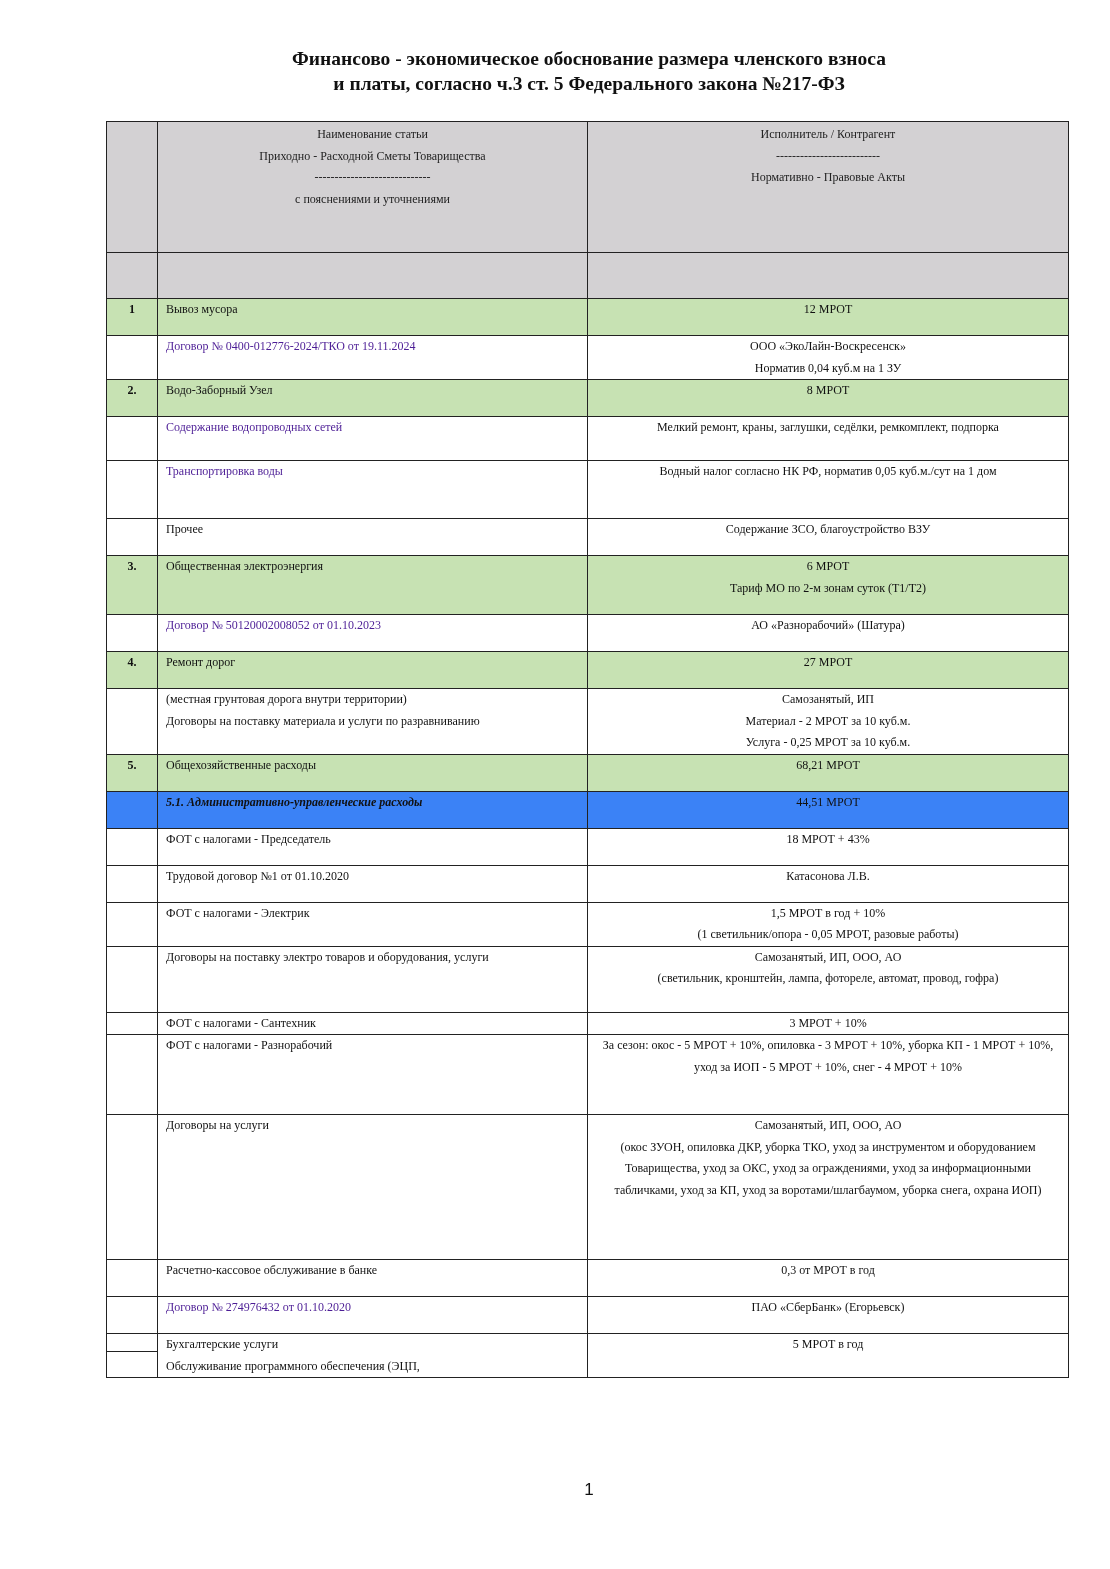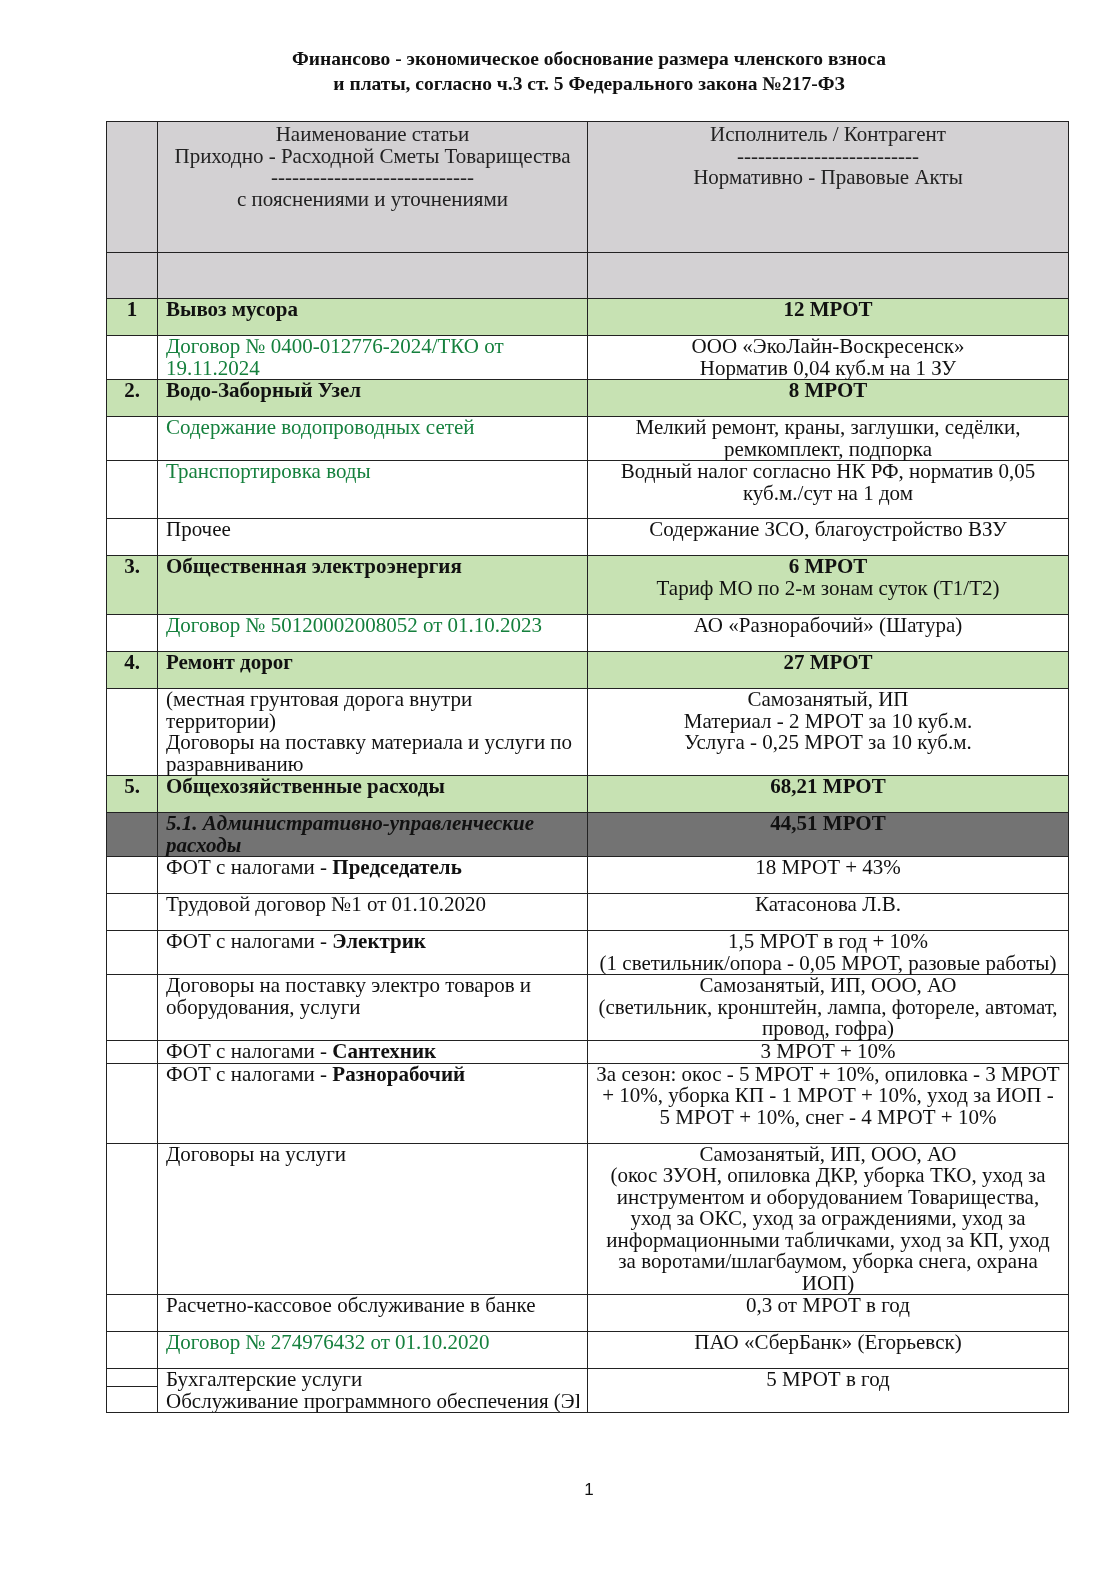--- a/index.html
+++ b/index.html
@@ -7,37 +7,37 @@
       width: 1110px; height: 1569px; position: relative; overflow: hidden;
       font-family: "Liberation Serif", "DejaVu Serif", serif; color: #111;
     }
     .title {
       position: absolute; left: 0; top: 46px; width: 1178px;
       text-align: center; font-weight: bold; font-size: 19.5px; line-height: 25px;
     }
     table.doc {
       position: absolute; left: 106px; top: 121px; width: 962px;
       border-collapse: collapse; table-layout: fixed;
-      font-size: 21px; line-height: 21.5px;
+      font-size: 12px; line-height: 21.5px;
     }
     table.doc td {
       border: 1px solid #222; vertical-align: top; padding: 0 8px;
     }
     col.c1 { width: 51px; }
     col.c2 { width: 430px; }
     col.c3 { width: 481px; }
     .num { text-align: center; font-weight: bold; }
     .hdr td { background: #d3d1d3; color: #222; }
     .hdr td.center { text-align: center; padding-top: 2px; }
     .green td { background: #c7e2b3; }
-    .lgreen td { background: #737373; }
-    .b { font-weight: bold; }
+    .lgreen td { background: #3b82f6; }
+    .b { font-weight: normal; }
     .bi { font-weight: bold; font-style: italic; }
     .ctr { text-align: center; margin-top: 35px; }
-    .gray { color: #15803d; margin-top: 31px; }
+    .gray { color: #4c1d95; margin-top: 31px; }
     .pageno {
       position: absolute; left: 0; width: 1178px; top: 1480px;
       text-align: center; font-family: "Liberation Sans", sans-serif; font-size: 17px;
     }
     .split { position: relative; }
     .split .mid { position: absolute; left: 0; right: 0; top: 17px; border-top: 1px solid #222; }
   </style>
 </head>
 <body>
 

